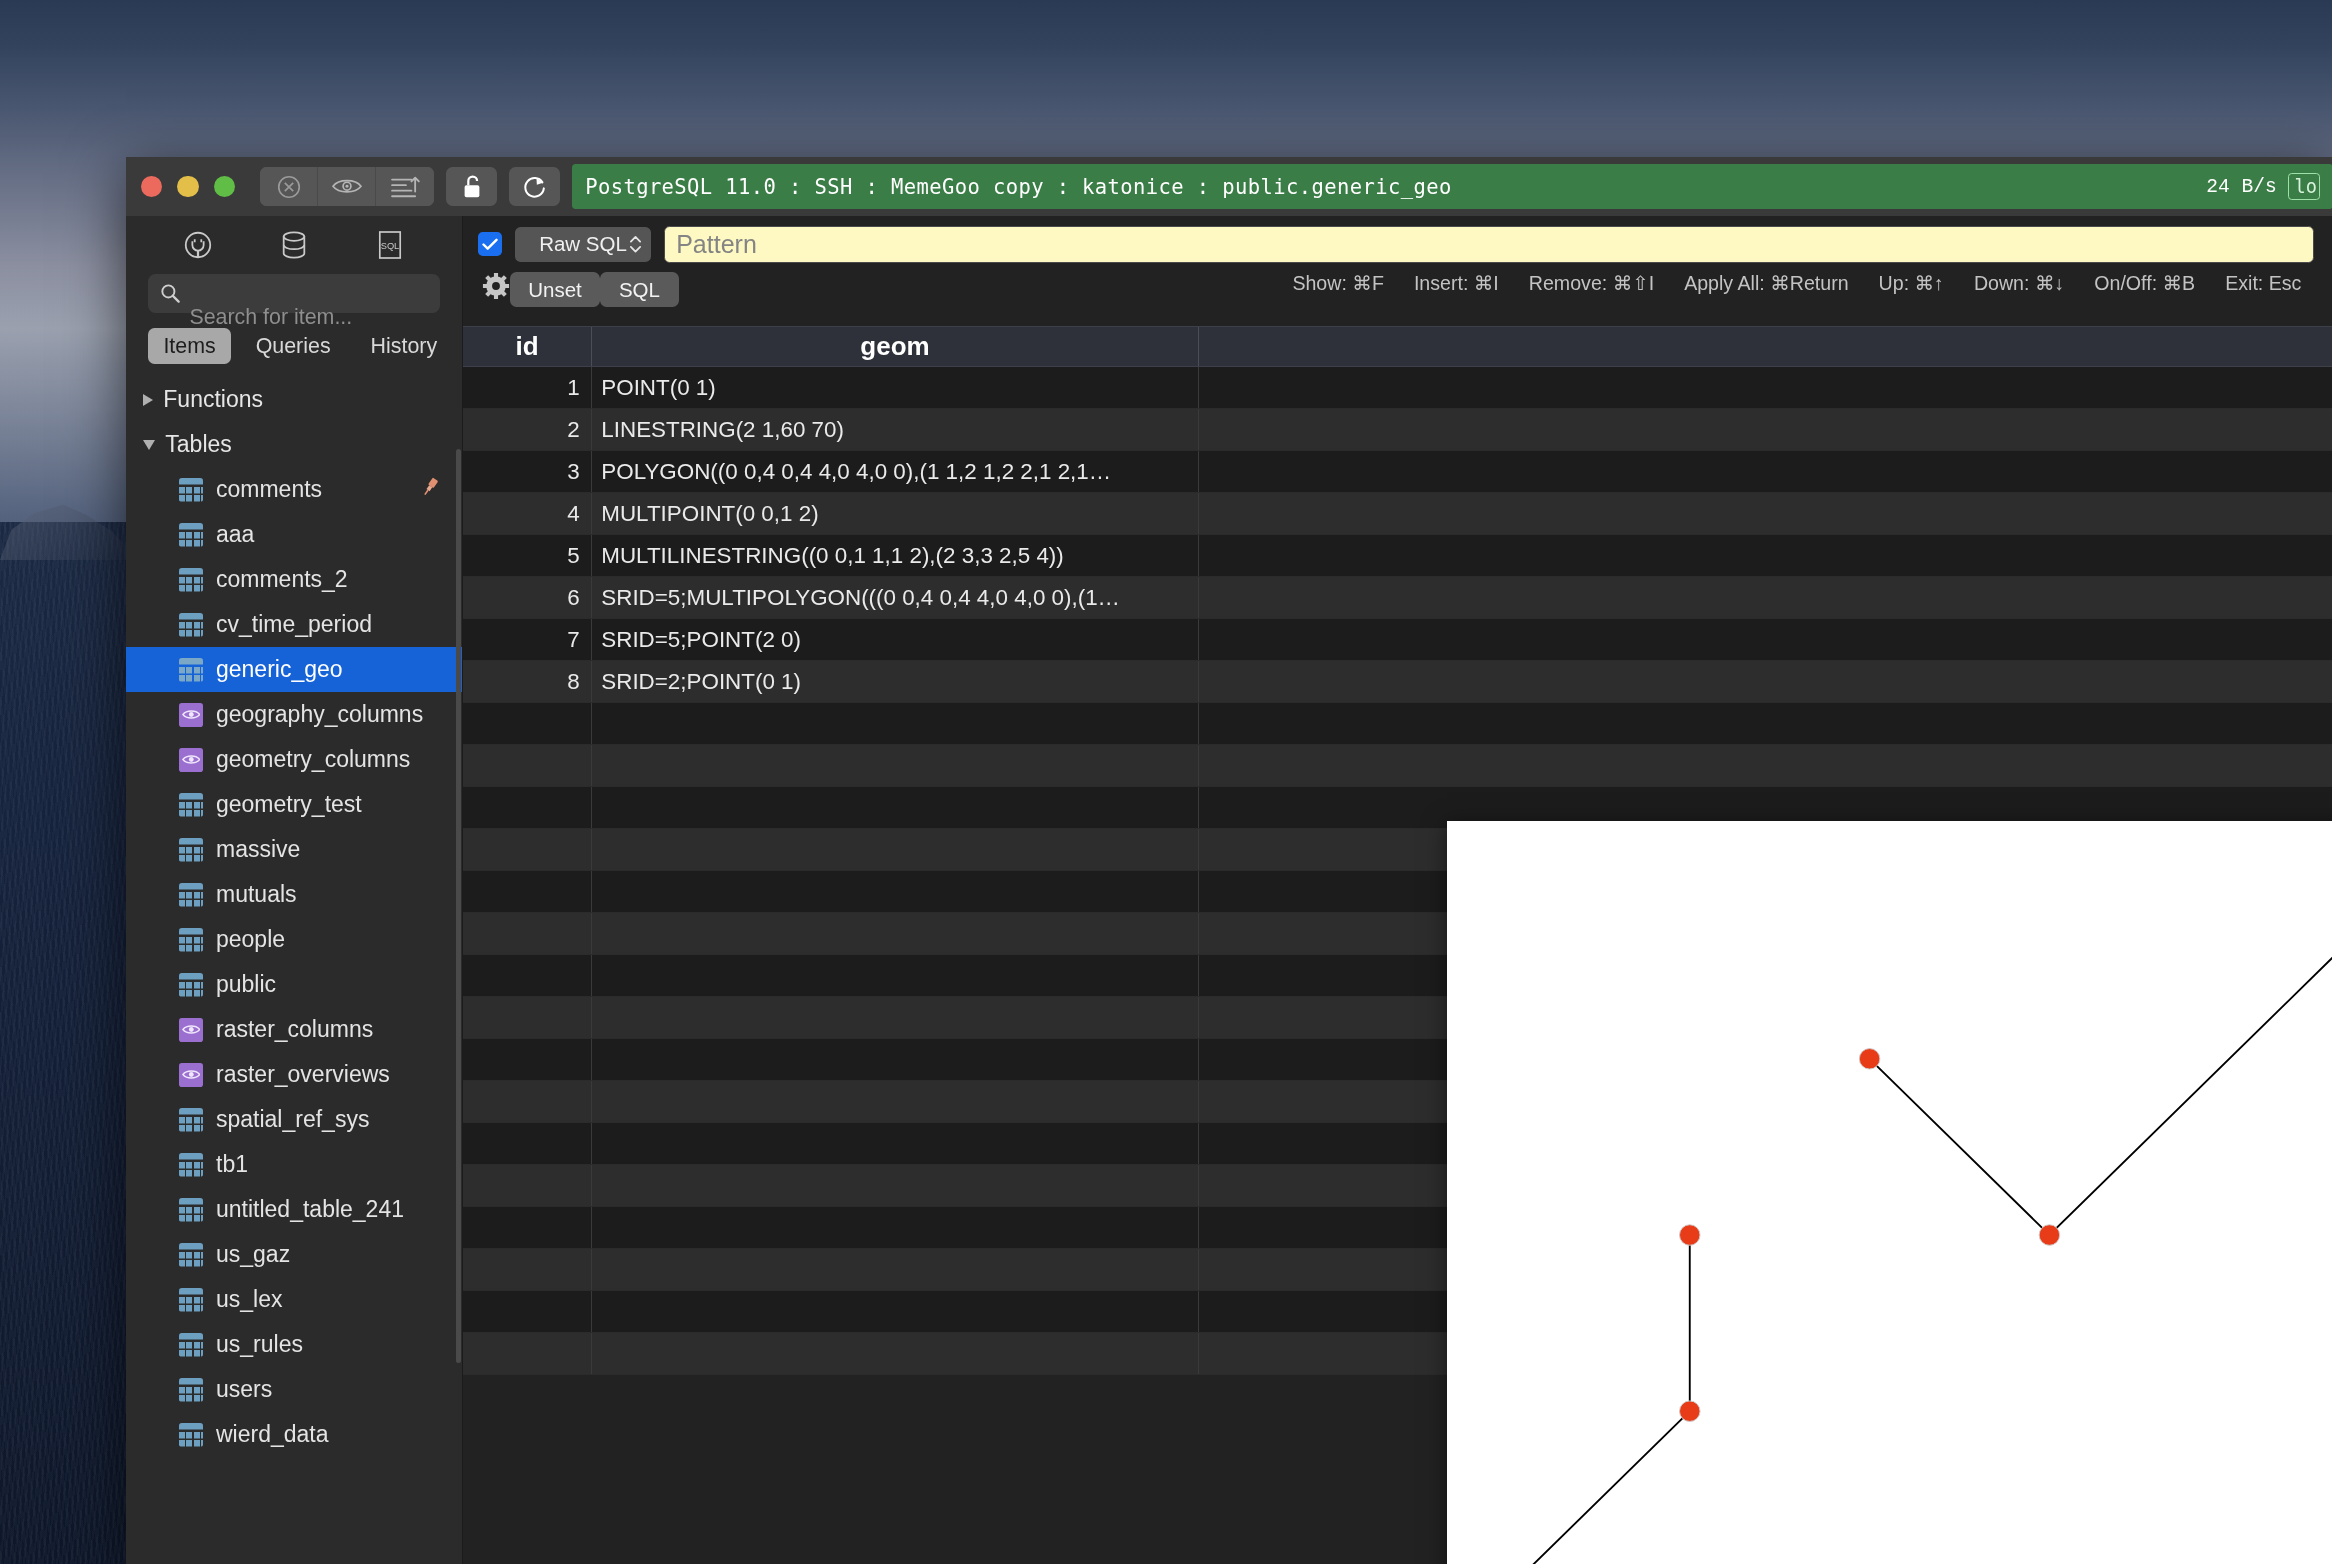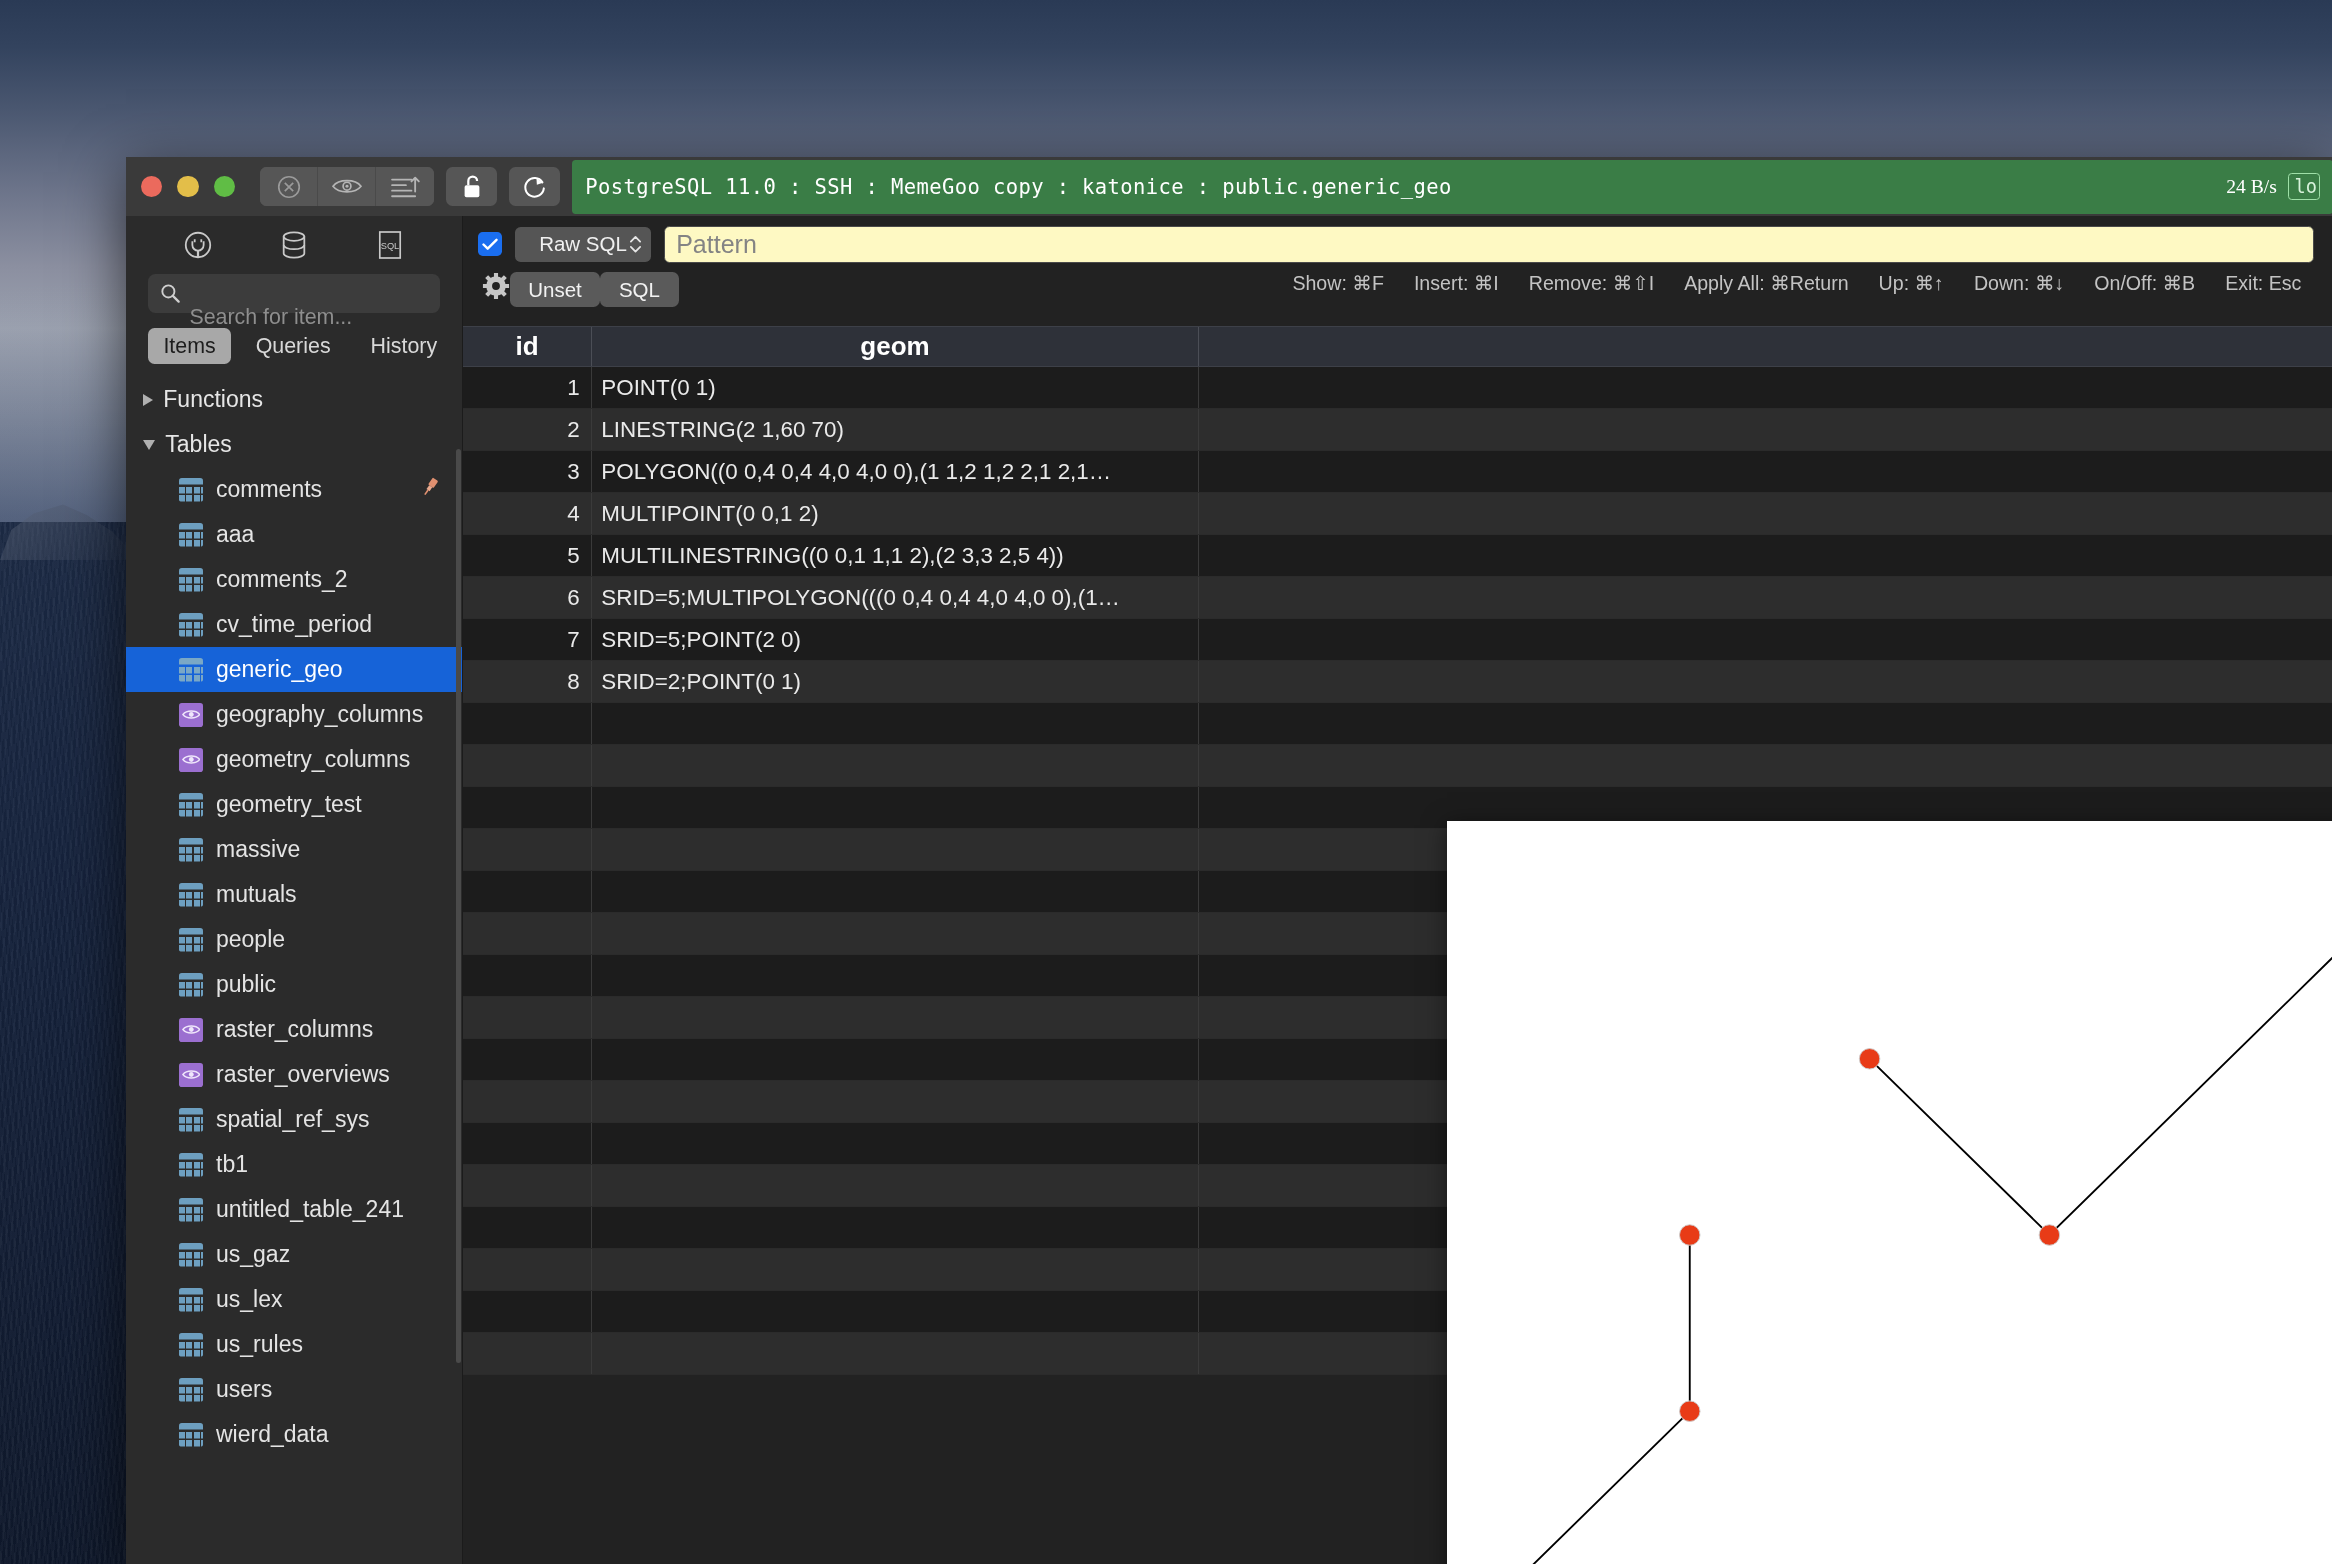--- a/index.html
+++ b/index.html
@@ -62,31 +62,31 @@
     border-right: 0.9px solid #4a4a4a; background: #565656;
   }
   .tb-btn:last-child { border-right: none; }
   .tb-single {
     width: 51px; height: 39px; display: flex; align-items: center; justify-content: center;
     background: #565656; border-radius: 6.5px; margin-right: 12px;
   }
   .tb-btn svg, .tb-single svg { display: block; }
 
   #title-banner {
-    flex: 1; height: 54px; background: #3a7d46; border-radius: 3.7px;
+    flex: 1; height: 45px; background: #3a7d46; border-radius: 3.7px;
     display: flex; align-items: center; justify-content: space-between;
     padding: 0 13px; margin-right: 0px; overflow: hidden;
   }
   #title-text {
     color: #ffffff; font-family: "DejaVu Sans Mono", monospace;
     font-size: 20.5px; letter-spacing: 0.4px; white-space: nowrap;
   }
   #title-right { display: flex; align-items: center; gap: 11.2px; }
   #title-rate {
-    color: #ffffff; font-family: Liberation Serif, serif; font-size: 19.6px; white-space: nowrap;
+    color: #ffffff; font-family: Liberation Mono, monospace; font-size: 19.6px; white-space: nowrap;
   }
   #title-chip {
     border: 0.9px solid #9fe0a8; border-radius: 3.7px; color: #d9f3dc;
     font-family: "DejaVu Sans Mono", monospace; font-size: 18.6px;
     padding: 1.9px 5.6px; white-space: nowrap; overflow: hidden; width: 32px;
   }
 
   
   #body { position: absolute; top: 59px; left: 0; right: 0; bottom: 0; display: flex; }
 

